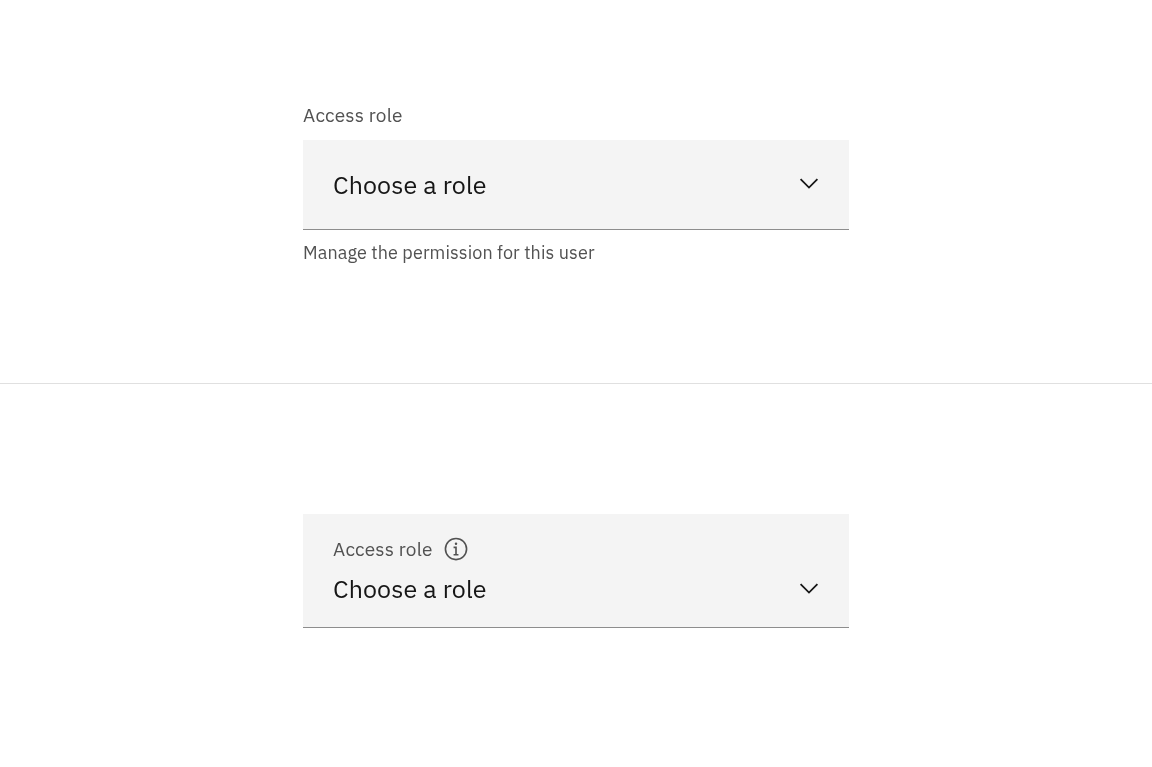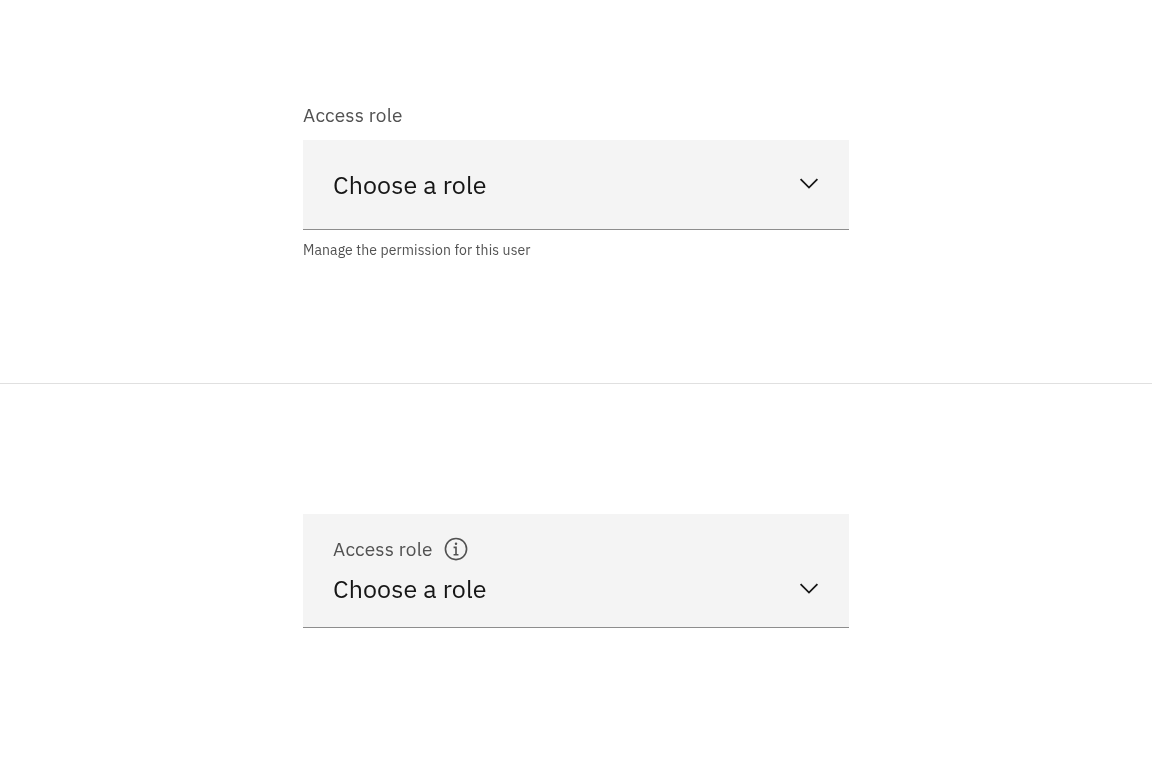--- a/index.html
+++ b/index.html
@@ -43,21 +43,21 @@
       font-size: 25px;
       color: #161616;
       letter-spacing: 0.1px;
     }
     .chevron {
       width: 20px;
       height: 12px;
       flex-shrink: 0;
     }
     .helper-text {
-      font-size: 14px;
+      font-size: 18px;
       color: #525252;
       margin-top: 11px;
       letter-spacing: 0.1px;
     }
     .divider {
       position: absolute;
       top: 383px;
       left: 0;
       width: 1152px;
       height: 1px;

